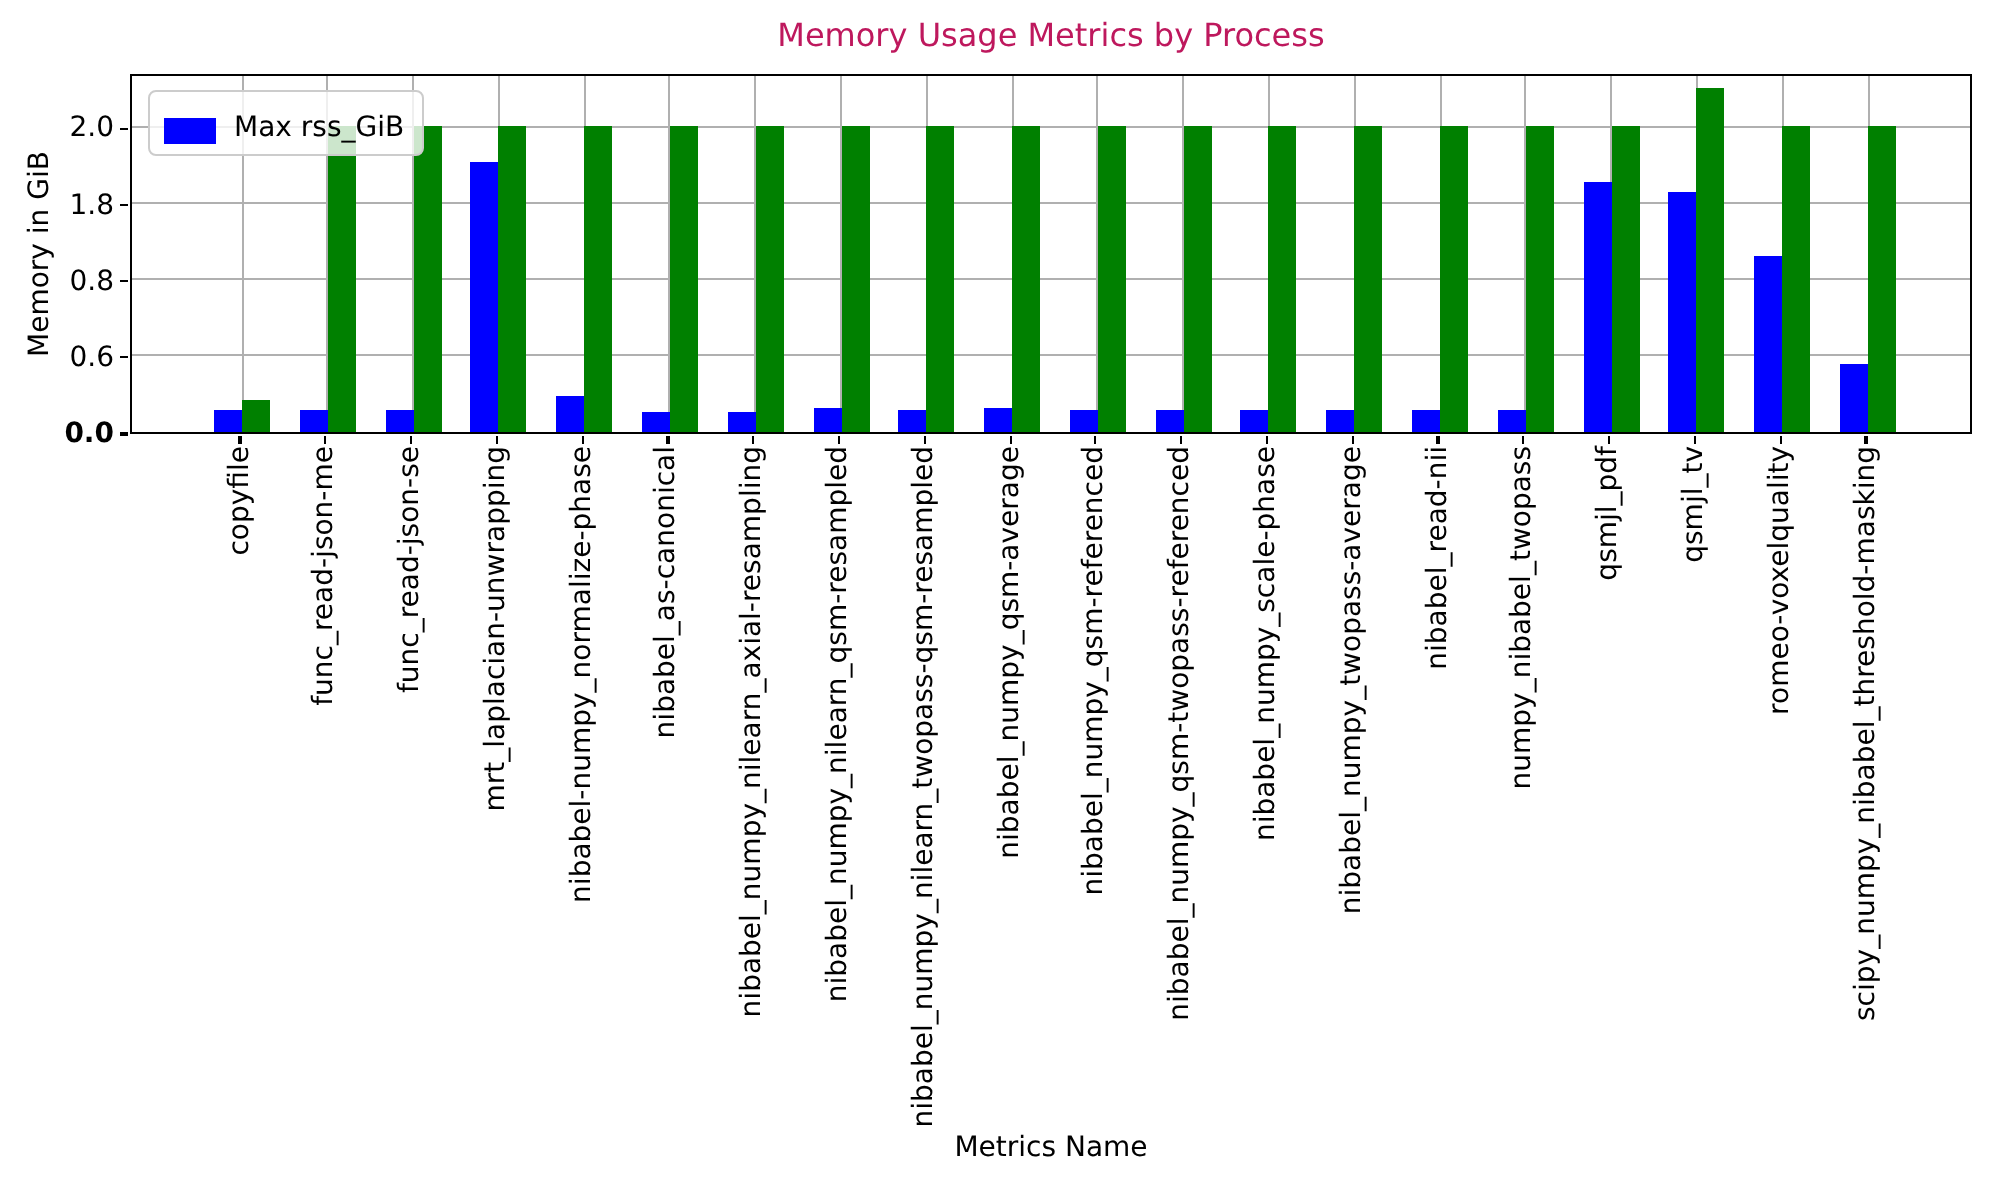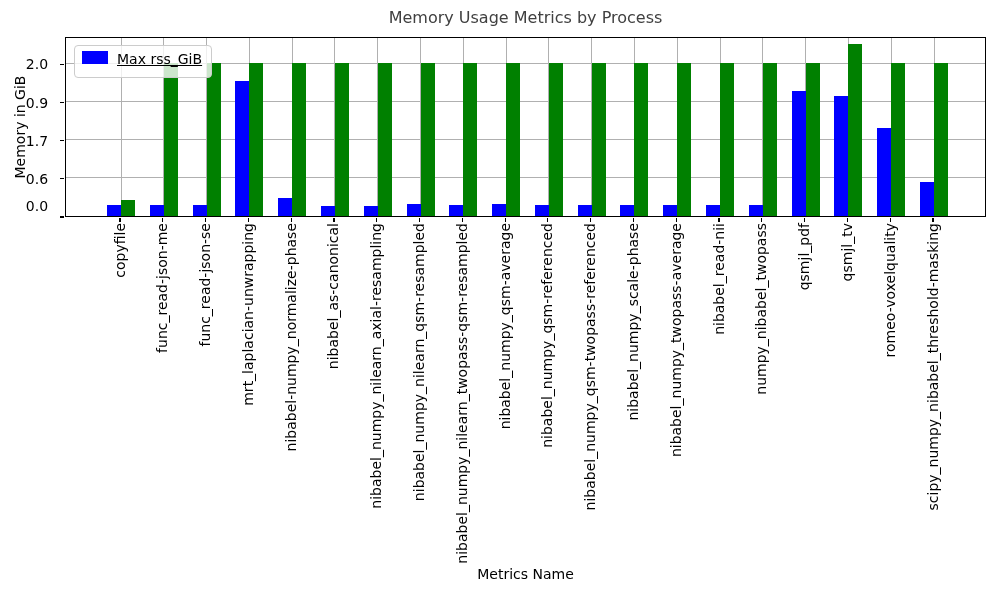--- a/index.html
+++ b/index.html
@@ -12,21 +12,21 @@
     color: #000000;
     overflow: hidden;
   }
   .chart-title {
     position: absolute;
     left: 65px;
     width: 921px;
     top: 8px;
     text-align: center;
     font-size: 16px;
-    color: #404040;
+    color: #be185d;
   }
   .plot-area {
     position: absolute;
     left: 65px;
     top: 37px;
     width: 921px;
     height: 180px;
     border: 1.5px solid #000000;
     box-sizing: border-box;
     background: #ffffff;
@@ -48,21 +48,21 @@
     z-index: 1;
   }
   .bar {
     position: absolute;
     bottom: 0;
     z-index: 2;
   }
   .y-tick-label {
     position: absolute;
     width: 40px;
-    text-align: center;
+    text-align: right;
     font-size: 14px;
     line-height: 18px;
     color: #000000;
   }
   .y-tick-mark {
     position: absolute;
     width: 4px;
     height: 1.2px;
     background: #000000;
   }
@@ -105,23 +105,22 @@
     left: 74px;
     top: 45px;
     background: rgba(255, 255, 255, 0.8);
     border: 1px solid #cccccc;
     border-radius: 4px;
     padding: 5px 9px 5px 7px;
     z-index: 3;
   }
   .legend-row {
     display: flex;
-    align-items: flex-start;
+    align-items: flex-end;
     height: 21px;
-    text-decoration: underline;
   }
   .legend-swatch {
     width: 26px;
     height: 13px;
     margin-right: 9px;
     flex: 0 0 auto;
   }
   .legend-label {
     font-size: 14px;
     white-space: nowrap;
@@ -193,27 +192,27 @@
       <div class="bar" style="left: 725.632px; width: 14px; height: 125.085px; background: rgb(0, 0, 255);"></div>
       <div class="bar" style="left: 739.632px; width: 14px; height: 152.542px; background: rgb(0, 128, 0);"></div>
       <div class="bar" style="left: 768.421px; width: 14px; height: 119.746px; background: rgb(0, 0, 255);"></div>
       <div class="bar" style="left: 782.421px; width: 14px; height: 171.61px; background: rgb(0, 128, 0);"></div>
       <div class="bar" style="left: 811.211px; width: 14px; height: 87.7119px; background: rgb(0, 0, 255);"></div>
       <div class="bar" style="left: 825.211px; width: 14px; height: 152.542px; background: rgb(0, 128, 0);"></div>
       <div class="bar" style="left: 854px; width: 14px; height: 34.322px; background: rgb(0, 0, 255);"></div>
       <div class="bar" style="left: 868px; width: 14px; height: 152.542px; background: rgb(0, 128, 0);"></div>
     </div>
   <div id="axes">
-      <div class="y-tick-label" style="left: 17px; top: 197px;">0.0</div>
+      <div class="y-tick-label" style="left: 17px; top: 208px; font-weight: bold;">0.0</div>
       <div class="y-tick-mark" style="left: 60px; top: 216.4px;"></div>
       <div class="y-tick-label" style="left: 17px; top: 169.864px;">0.6</div>
       <div class="y-tick-mark" style="left: 60px; top: 178.264px;"></div>
-      <div class="y-tick-label" style="left: 17px; top: 131.729px;">1.7</div>
+      <div class="y-tick-label" style="left: 17px; top: 131.729px;">0.8</div>
       <div class="y-tick-mark" style="left: 60px; top: 140.129px;"></div>
-      <div class="y-tick-label" style="left: 17px; top: 93.5932px;">0.9</div>
+      <div class="y-tick-label" style="left: 17px; top: 93.5932px;">1.8</div>
       <div class="y-tick-mark" style="left: 60px; top: 101.993px;"></div>
       <div class="y-tick-label" style="left: 17px; top: 55.4576px;">2.0</div>
       <div class="y-tick-mark" style="left: 60px; top: 63.8576px;"></div>
       <div class="x-tick-mark" style="left: 119.4px; top: 217.5px;"></div>
       <div class="x-tick-label" style="left: 111.5px; top: 223px;">copyfile</div>
       <div class="x-tick-mark" style="left: 162.189px; top: 217.5px;"></div>
       <div class="x-tick-label" style="left: 154.289px; top: 223px;">func_read-json-me</div>
       <div class="x-tick-mark" style="left: 204.979px; top: 217.5px;"></div>
       <div class="x-tick-label" style="left: 197.079px; top: 223px;">func_read-json-se</div>
       <div class="x-tick-mark" style="left: 247.768px; top: 217.5px;"></div>

